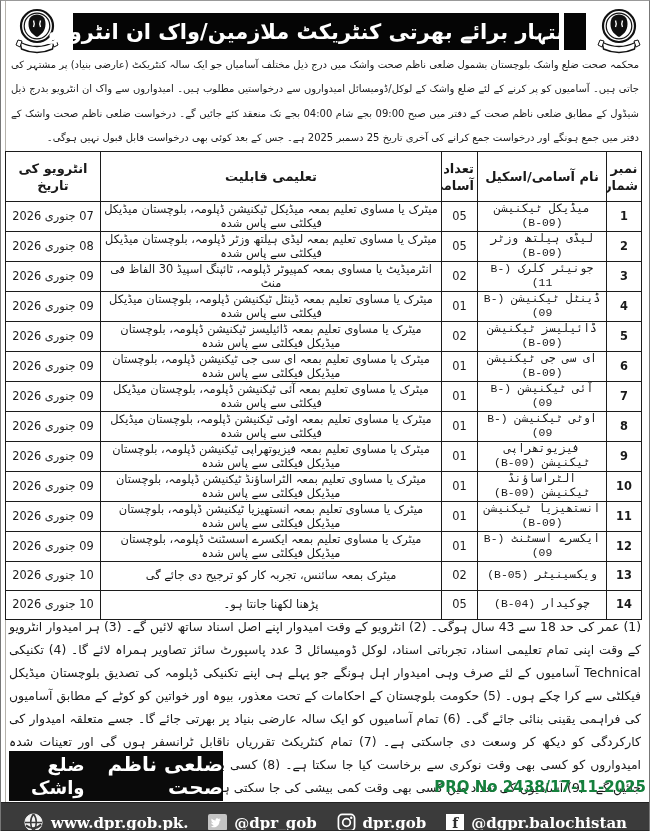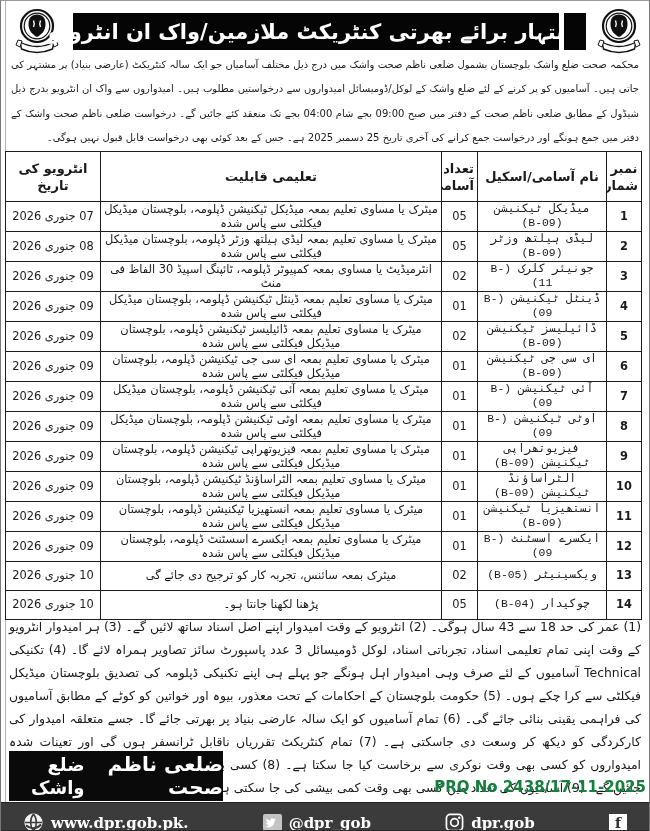--- a/index.html
+++ b/index.html
@@ -294,16 +294,17 @@
     <svg data-name="instagram-icon" width="19" height="19" viewBox="0 0 20 20">
       <rect x="1.5" y="1.5" width="17" height="17" rx="4" fill="none" stroke="#fff" stroke-width="1.8"></rect>
       <circle cx="10" cy="10" r="4" fill="none" stroke="#fff" stroke-width="1.8"></circle>
       <circle cx="15" cy="5" r="1.3" fill="#fff"></circle>
     </svg>
     <span data-name="instagram-handle">dpr.gob</span>
     <span class="grow"></span>
     <span class="fb-icon" data-name="facebook-icon">
         <span>f</span>
       </span>
+    <span data-name="facebook-handle">@dgpr.balochistan</span>
   </div>
 
   <div class="bottom-line" data-name="bottom-rule"></div>
 </div>
 
 </body></html>

